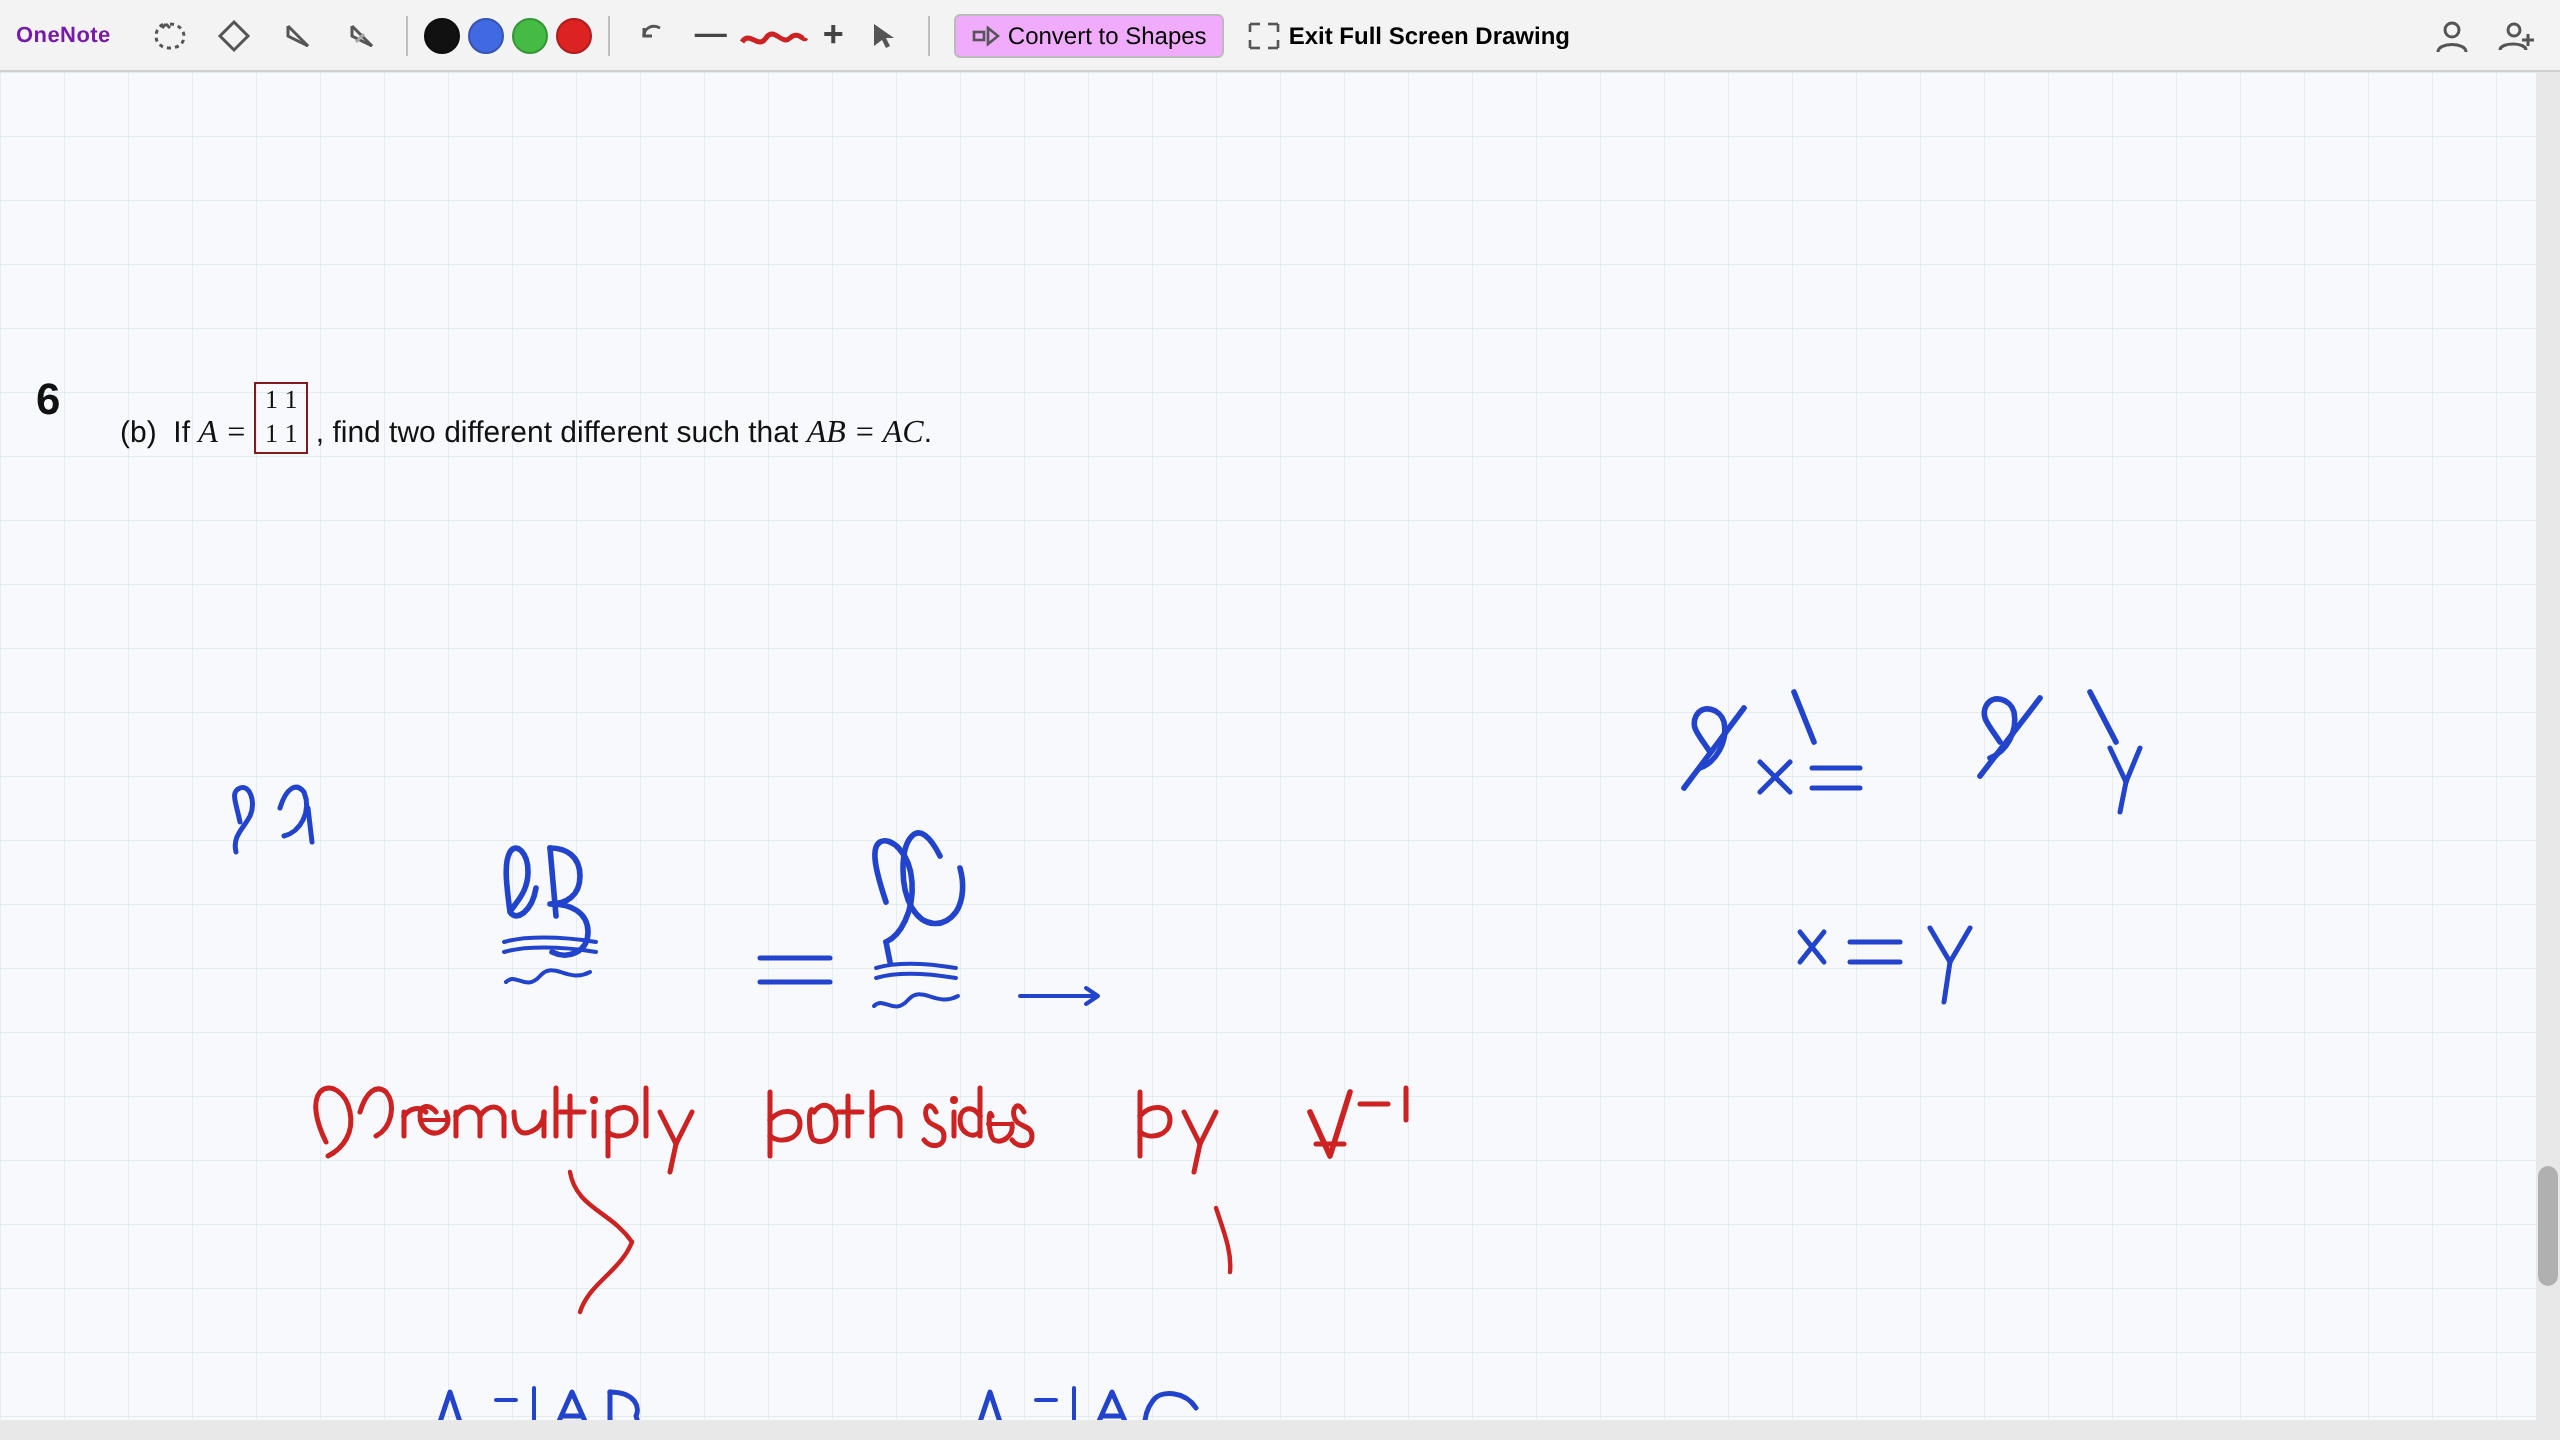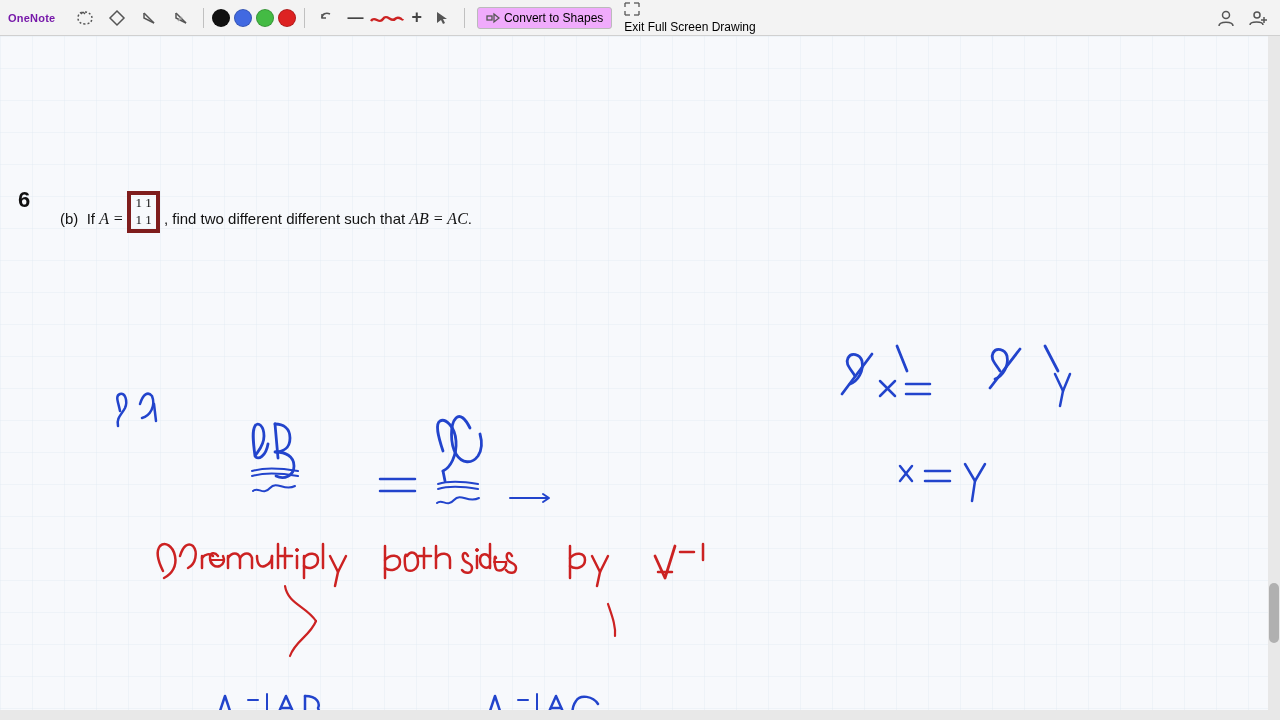--- a/index.html
+++ b/index.html
@@ -68,28 +68,28 @@
       padding: 3px 8px;
       border: 1px solid #bbb;
       background: #f0abfc;
       border-radius: 3px;
       font-size: 12px;
       cursor: pointer;
       margin-left: 4px;
     }
     .exit-btn {
       display: flex;
+      align-items: center;
       gap: 4px;
       padding: 3px 8px;
       border: none;
       background: transparent;
       font-size: 12px;
       cursor: pointer;
-      font-weight: 400;
-      flex-direction: column;
+      font-weight: 700;
     }
     .user-icons {
       margin-left: auto;
       display: flex;
       gap: 4px;
     }
     .user-icon-btn {
       width: 28px;
       height: 28px;
       border: none;
@@ -294,21 +294,21 @@
     </defs>
     <rect width="100%" height="100%" fill="#f7f9fc"></rect>
     <rect width="100%" height="100%" fill="url(#smallGrid)"></rect>
   </svg>
 
   <div class="question-area">
     <span class="q-num">6</span>
     <div class="q-line">
       <span>(b)&nbsp;&nbsp;If </span>
       <span class="math-text">A = </span>
-      <span style="font-family:'Times New Roman',serif; font-size:16px; border:4px solid #7f1d1d; padding: 0 4px; display:inline-block; line-height:1.3">
+      <span style="font-family:'Times New Roman',serif; font-size:16px; border:1px solid #7f1d1d; padding: 0 4px; display:inline-block; line-height:1.3">
         <span style="display:block;font-size:13px">1 1</span>
         <span style="display:block;font-size:13px">1 1</span>
       </span>
       <span>, find two different different such that </span>
       <span class="math-text">AB = AC</span><span>.</span>
     </div>
   </div>
 
   <svg id="handwriting" xmlns="http://www.w3.org/2000/svg">
 

